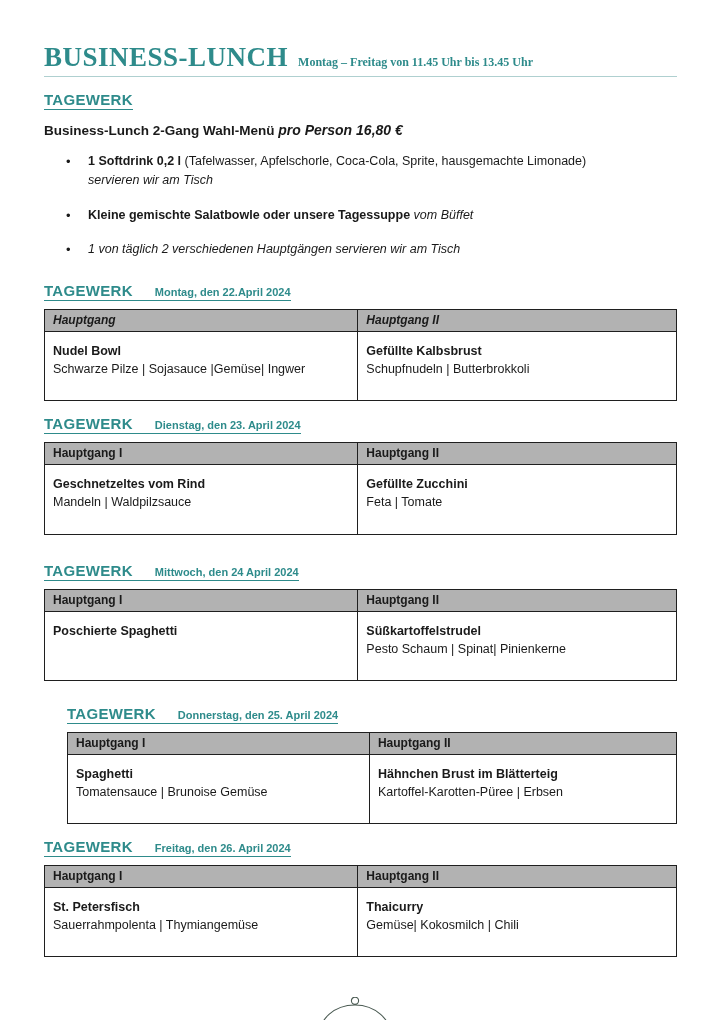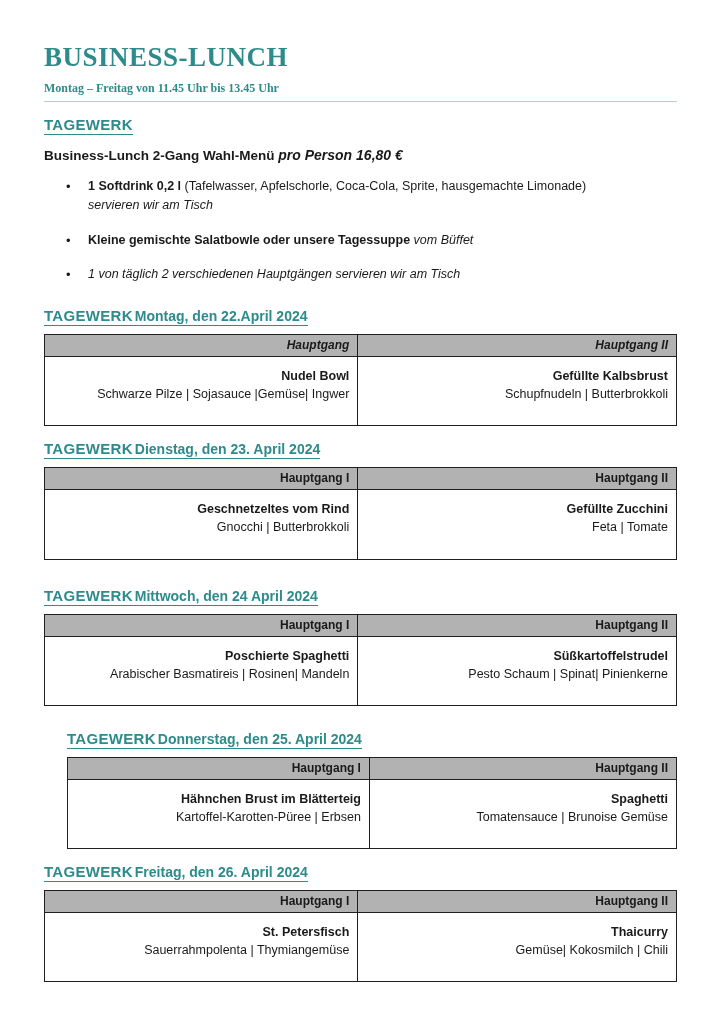--- a/index.html
+++ b/index.html
@@ -8,21 +8,21 @@
   }
   *{box-sizing:border-box;}
   html,body{margin:0;padding:0;}
   body{
     width:721px;height:1020px;background:#ffffff;color:var(--text);
     font-family:"Liberation Sans", sans-serif;font-size:12.5px;
     padding:44px 44px 0 44px;overflow:hidden;
   }
   
   .title-block{border-bottom:1px solid var(--accent-underline);padding-bottom:5px;}
-  .title-line{display:flex;align-items:baseline;gap:10px;flex-direction:column;}
+  .title-line{display:flex;align-items:baseline;gap:10px;}
   .doc-title{
     font-family:"Liberation Serif", serif;font-weight:bold;color:var(--accent);
     font-size:27px;line-height:1;letter-spacing:.5px;
   }
   .doc-subtitle{
     font-family:"Liberation Serif", serif;font-weight:bold;color:var(--accent);
     font-size:12px;
   }
   
   .intro-heading{
@@ -42,23 +42,23 @@
   
   .day{margin-top:16px;}
   .day.s1{margin-top:23px;}
   .day.s2{margin-top:14px;}
   .day.s3{margin-top:27px;}
   .day.s4{margin-top:24px;padding-left:23px;}
   .day.s5{margin-top:14px;}
   .sec-head{display:inline-block;color:var(--accent);
     border-bottom:1.5px solid var(--accent);padding-bottom:1px;}
   .sec-title{font-weight:bold;font-size:15px;letter-spacing:.3px;}
-  .sec-date{font-weight:bold;font-size:14px;margin-left:2px;}
+  .sec-date{font-weight:bold;font-size:11px;margin-left:22px;}
   .menu-table{margin-top:8px;border:1.3px solid var(--table-border);}
-  .trow{display:grid;grid-template-columns:49.5% 50.5%;text-align:right;}
+  .trow{display:grid;grid-template-columns:49.5% 50.5%;}
   .tcell + .tcell{border-left:1.3px solid var(--table-border);}
   .thead .tcell{
     background:var(--table-header-bg);font-weight:bold;font-size:12px;
     padding:3px 8px 4px 8px;border-bottom:1.3px solid var(--table-border);
   }
   .thead.italic-hdr .tcell{font-style:italic;}
   .tbody .tcell{padding:10px 8px 22px 8px;line-height:1.45;}
   .dish{font-weight:bold;}
   
   .footer{margin-top:40px;display:flex;align-items:center;justify-content:center;gap:8px;}
@@ -132,21 +132,21 @@
     <span class="sec-title">TAGEWERK</span><span class="sec-date">Dienstag, den 23. April 2024</span>
   </div>
   <div class="menu-table">
     <div class="trow thead">
       <div class="tcell">Hauptgang I</div>
       <div class="tcell">Hauptgang II</div>
     </div>
     <div class="trow tbody">
       <div class="tcell">
         <div class="dish">Geschnetzeltes vom Rind</div>
-        <div class="sides">Gnocchi | Butterbrokkoli</div>
+        <div class="sides">Mandeln | Waldpilzsauce</div>
       </div>
       <div class="tcell">
         <div class="dish">Gefüllte Zucchini</div>
         <div class="sides">Feta | Tomate</div>
       </div>
     </div>
   </div>
 </section>
 
 
@@ -155,21 +155,20 @@
     <span class="sec-title">TAGEWERK</span><span class="sec-date">Mittwoch, den 24 April 2024</span>
   </div>
   <div class="menu-table">
     <div class="trow thead">
       <div class="tcell">Hauptgang I</div>
       <div class="tcell">Hauptgang II</div>
     </div>
     <div class="trow tbody">
       <div class="tcell">
         <div class="dish">Poschierte Spaghetti</div>
-        <div class="sides">Arabischer Basmatireis | Rosinen| Mandeln</div>
       </div>
       <div class="tcell">
         <div class="dish">Süßkartoffelstrudel</div>
         <div class="sides">Pesto Schaum | Spinat| Pinienkerne</div>
       </div>
     </div>
   </div>
 </section>
 
 
@@ -177,26 +176,26 @@
   <div class="sec-head">
     <span class="sec-title">TAGEWERK</span><span class="sec-date">Donnerstag, den 25. April 2024</span>
   </div>
   <div class="menu-table">
     <div class="trow thead">
       <div class="tcell">Hauptgang I</div>
       <div class="tcell">Hauptgang II</div>
     </div>
     <div class="trow tbody">
       <div class="tcell">
+        <div class="dish">Spaghetti</div>
+        <div class="sides">Tomatensauce | Brunoise Gemüse</div>
+      </div>
+      <div class="tcell">
         <div class="dish">Hähnchen Brust im Blätterteig</div>
         <div class="sides">Kartoffel-Karotten-Püree | Erbsen</div>
-      </div>
-      <div class="tcell">
-        <div class="dish">Spaghetti</div>
-        <div class="sides">Tomatensauce | Brunoise Gemüse</div>
       </div>
     </div>
   </div>
 </section>
 
 
 <section class="day s5">
   <div class="sec-head">
     <span class="sec-title">TAGEWERK</span><span class="sec-date">Freitag, den 26. April 2024</span>
   </div>

